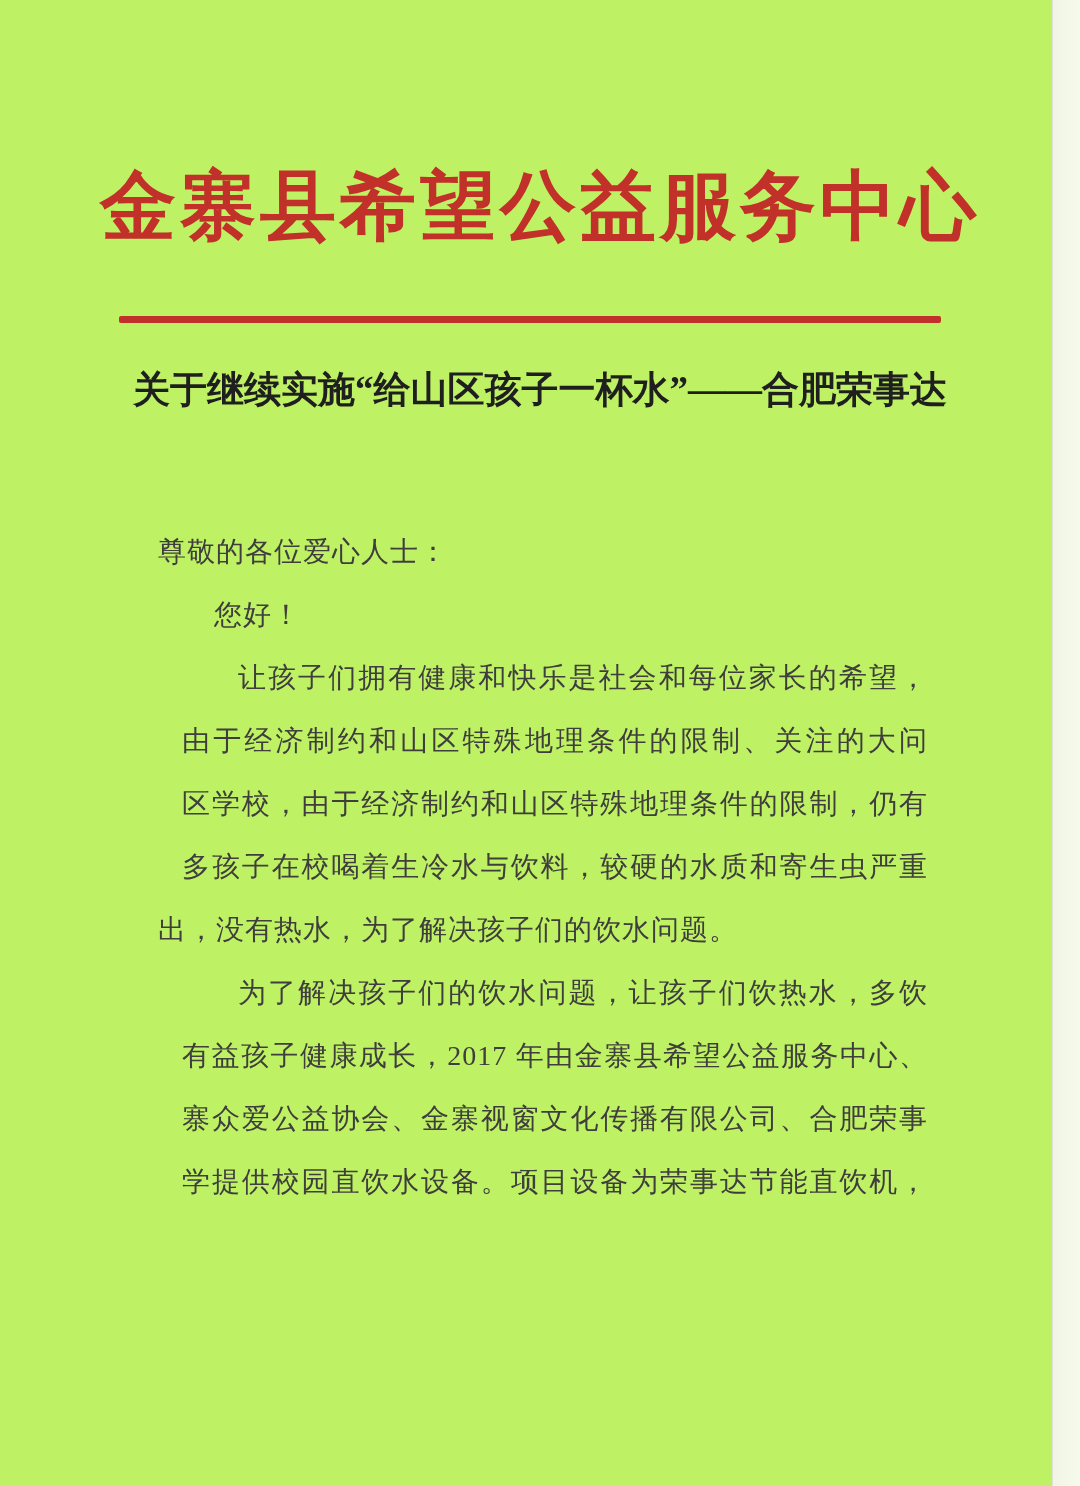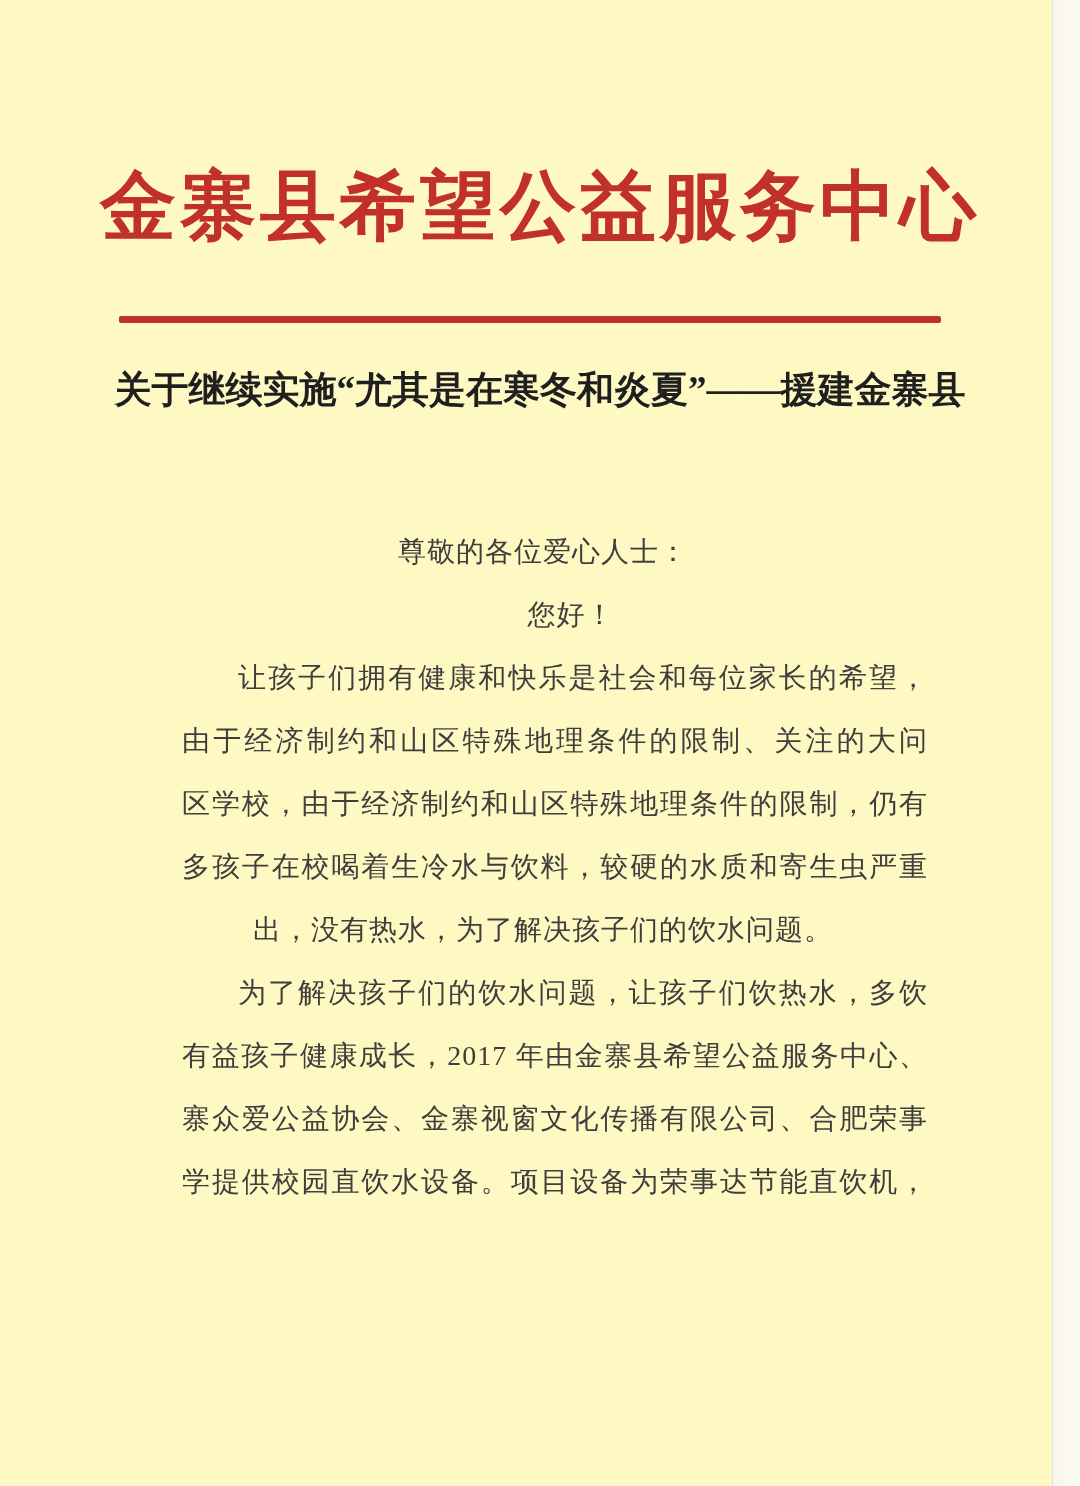--- a/index.html
+++ b/index.html
@@ -71,46 +71,45 @@
     width: 770px;
     font-size: 28px;
     color: #3f3e3d;
     letter-spacing: 1px;
   }
   .line {
     height: 63px;
     line-height: 63px;
     overflow: hidden;
     white-space: nowrap;
-    text-align: center;
   }
   .line.justify {
     white-space: normal;
     text-align: justify;
     text-align-last: justify;
     margin-left: 24px;
   }
   .line.indent {
     text-indent: 2em;
   }
 </style>
 </head>
 <body>
 
-<div class="page" style="background: #fef9c3; text-decoration: underline;">
+<div class="page" style="background: #bef264; text-decoration: underline;">
 
   <div class="scan-shade"></div>
   <div class="scan-edge"></div>
 
   <div class="org-header" style="color:#c2302a;">金寨县希望公益服务中心</div>
 
   <div class="red-divider" style="background: rgb(194, 48, 42);"></div>
 
   <div class="doc-title">
-    <div>关于继续实施“尤其是在寒冬和炎夏”——援建金寨县</div>
+    <div>关于继续实施“给山区孩子一杯水”——合肥荣事达</div>
   </div>
 
   <div class="body-text" style="color: rgb(63, 62, 61);">
     <div class="line">尊敬的各位爱心人士：</div>
     <div class="line indent">您好！</div>
     <div class="line indent justify">让孩子们拥有健康和快乐是社会和每位家长的希望，孩</div>
     <div class="line justify">由于经济制约和山区特殊地理条件的限制、关注的大问题。通</div>
     <div class="line justify">区学校，由于经济制约和山区特殊地理条件的限制，仍有许</div>
     <div class="line justify">多孩子在校喝着生冷水与饮料，较硬的水质和寄生虫严重影</div>
     <div class="line">出，没有热水，为了解决孩子们的饮水问题。</div>

